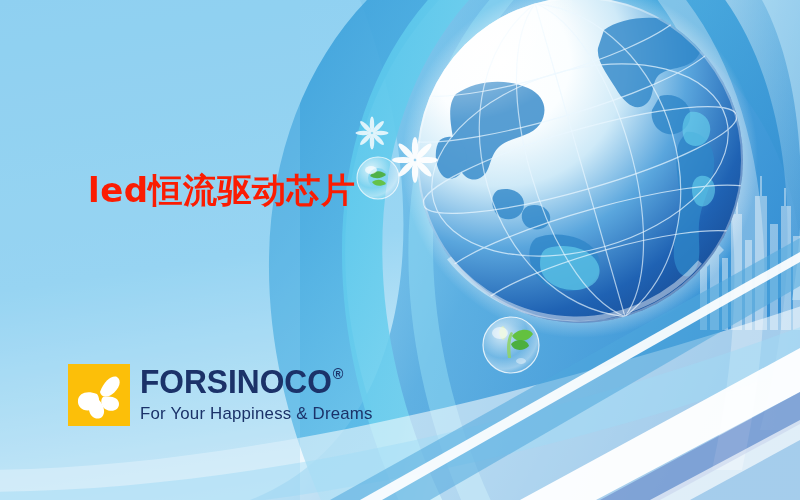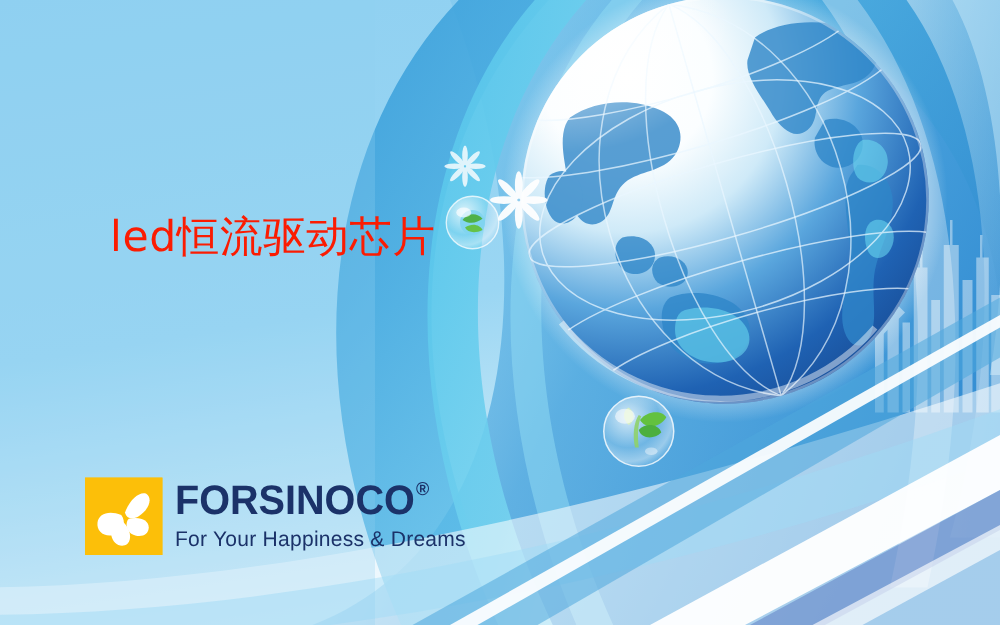--- a/index.html
+++ b/index.html
@@ -20,34 +20,34 @@
     width: 800px; height: 500px;
     display: block;
   }
 
   
   .headline {
     position: absolute;
     left: 88px;
     color: #fb1c02;
     font-size: 34px;
-    font-weight: 400;
+    font-weight: 700;
     letter-spacing: 0.5px;
     line-height: 1.08;
     white-space: nowrap;
     font-family: "DejaVu Sans", "Liberation Sans", sans-serif;
   }
   .headline-1 { top: 172px; }
   .headline-2 { top: 232px; left: 96px; letter-spacing: 3px; }
 
   
   #logo-block {
     position: absolute;
     left: 68px;
-    top: 382px;
+    top: 364px;
     display: flex;
     align-items: flex-start;
     justify-content: space-between;
   }
   #logo-mark {
     width: 62px; height: 62px;
     background: #fcbf09;
     flex: 0 0 auto;
     position: relative;
   }

